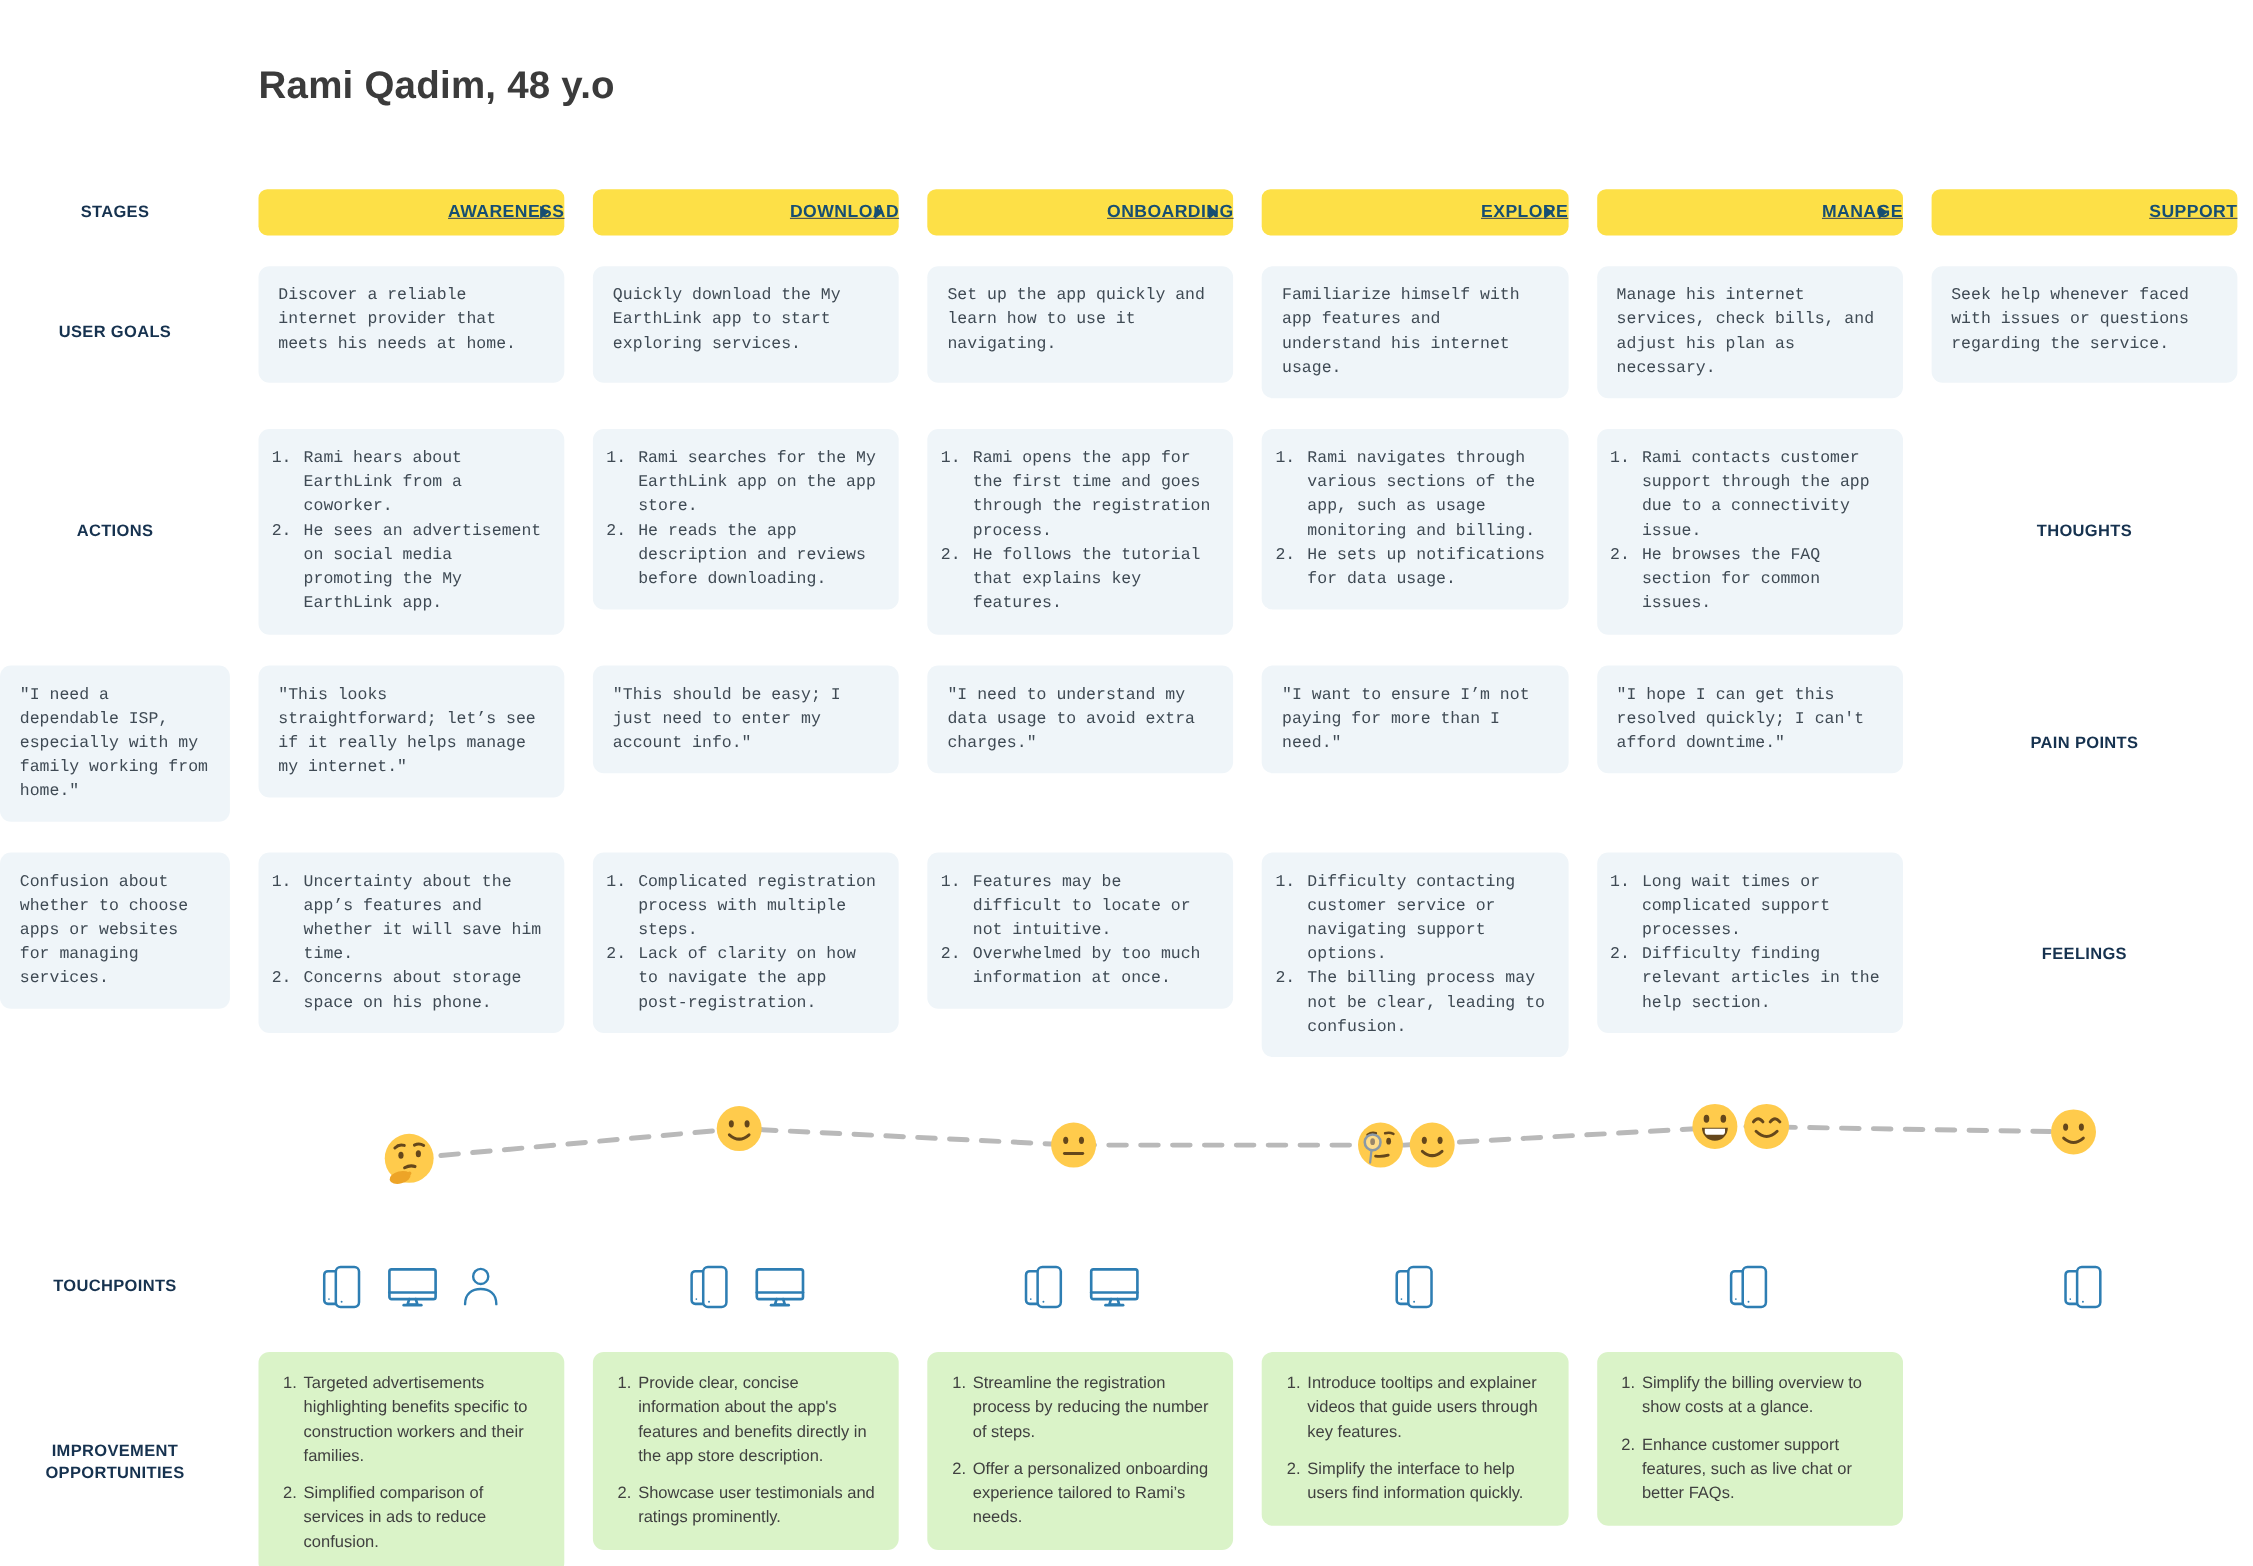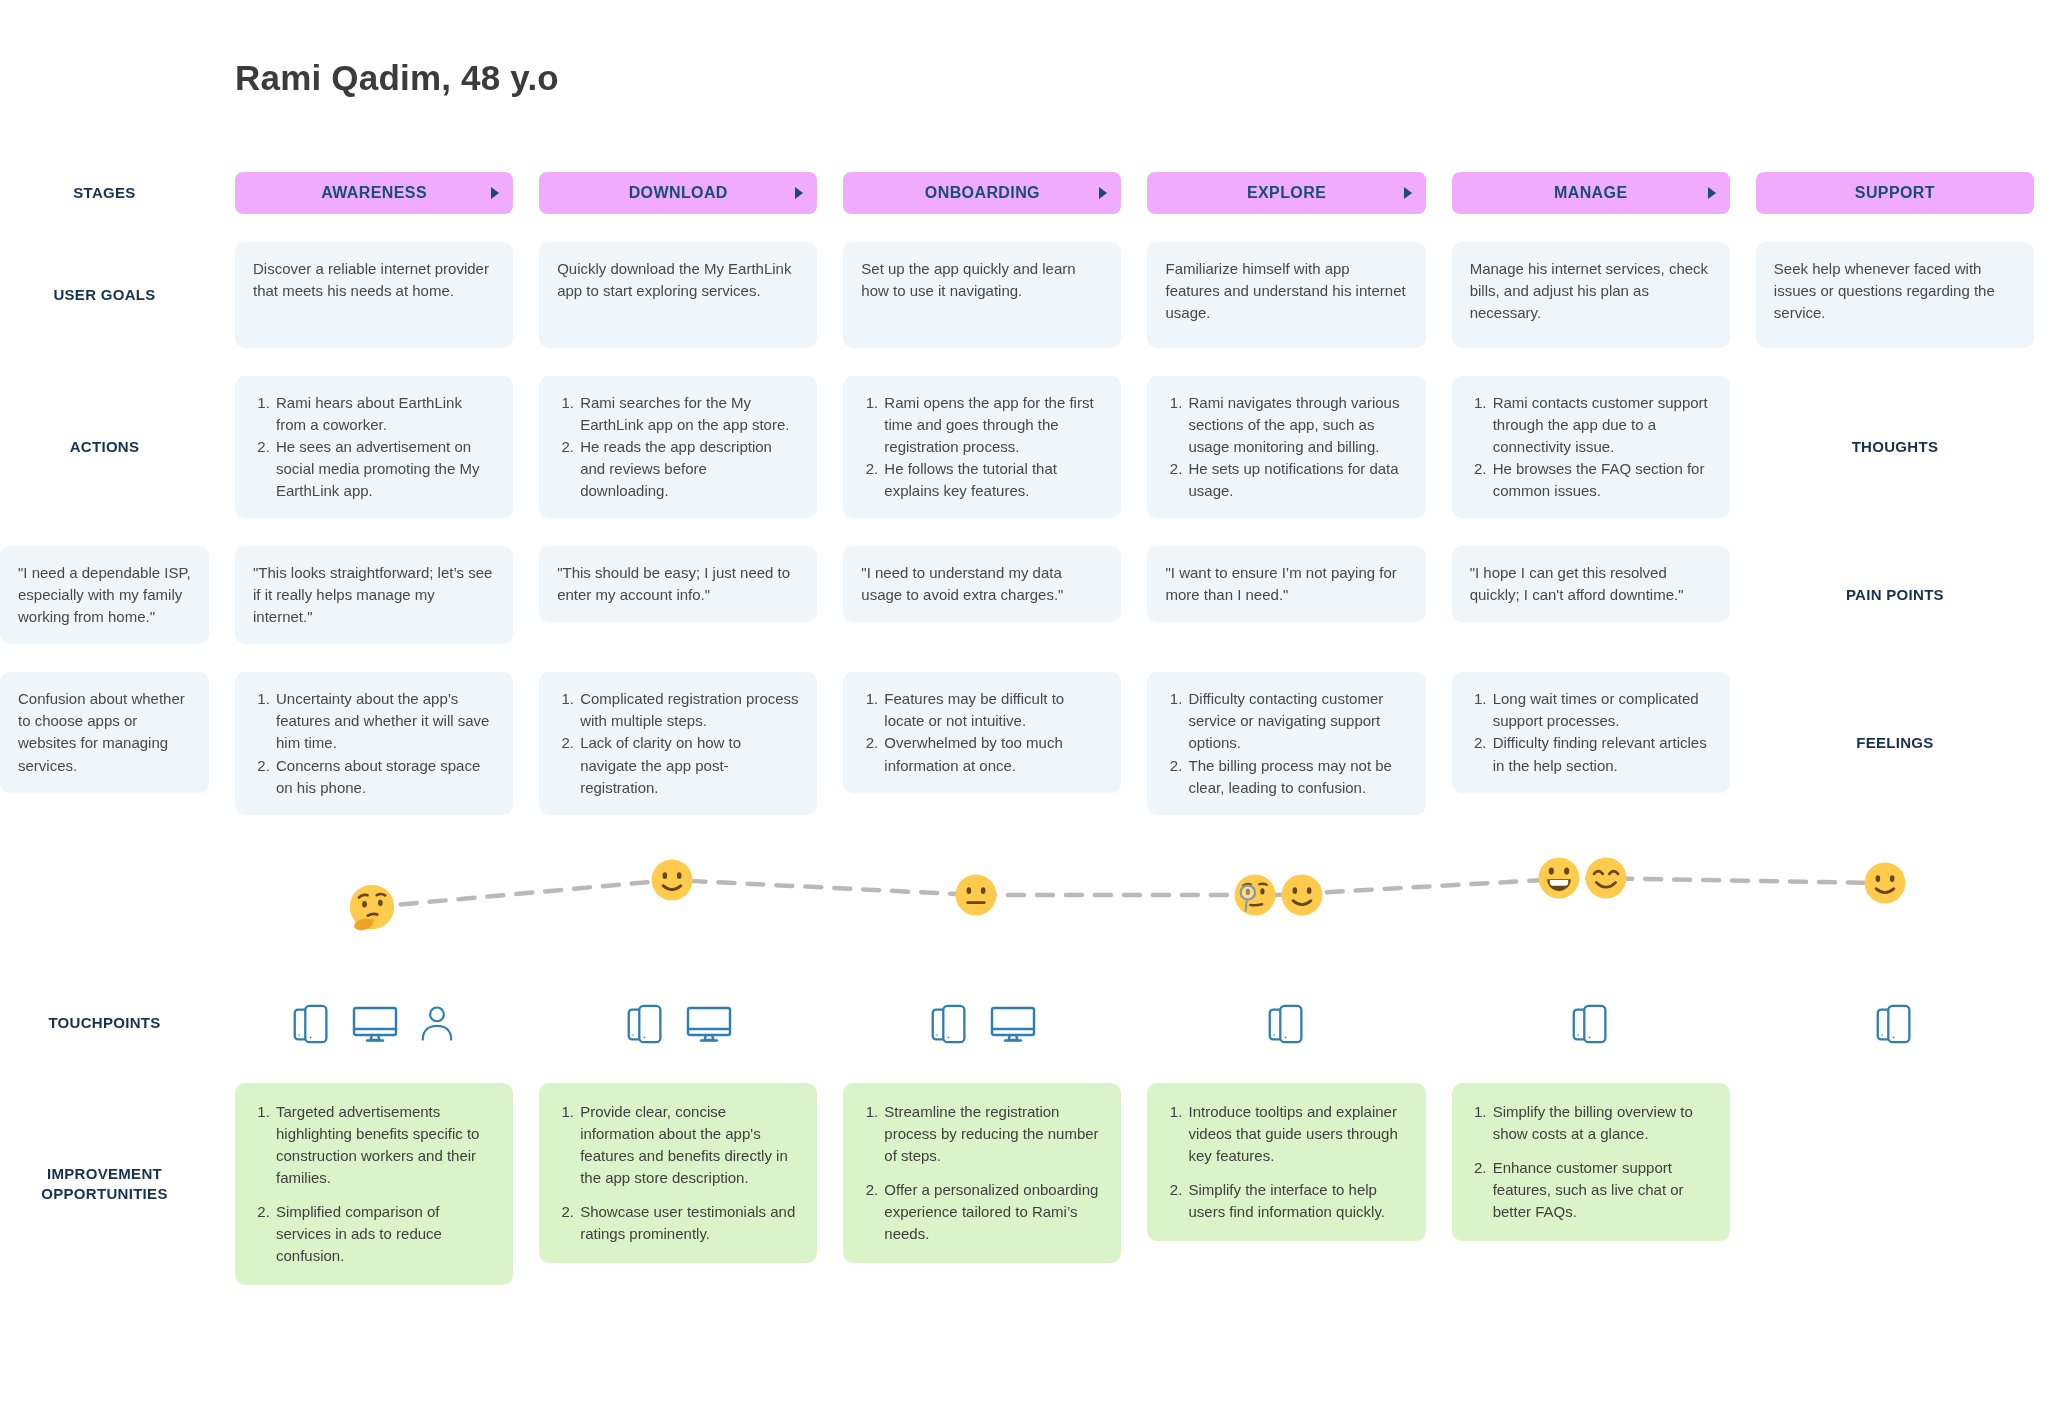--- a/index.html
+++ b/index.html
@@ -11,30 +11,30 @@
   .title { margin-left: 235px; margin-bottom: 74px; font-size: 35px; font-weight: 700;
            color: #3b3b3b; letter-spacing: 0.2px; }
 
   .journey { display: grid; grid-template-columns: 209px repeat(6, 1fr);
              column-gap: 26px; row-gap: 28px; align-items: start; }
 
   .row-label { align-self: center; text-align: center; font-size: 15px; font-weight: 700;
                color: #16324f; letter-spacing: 0.3px; line-height: 1.35; }
 
   
-  .stage-pill { position: relative; background: #f0abfc; border-radius: 8px; height: 42px;
-                display: flex; align-items: center; justify-content: center; }
+  .stage-pill { position: relative; background: #fde047; border-radius: 8px; height: 42px;
+                display: flex; align-items: center; justify-content: flex-end; text-decoration: underline; }
   .stage-pill .stage-name { font-size: 16px; font-weight: 700; color: #174e72; letter-spacing: 0.4px; }
   .stage-arrow { position: absolute; right: 14px; top: 50%; transform: translateY(-50%);
                  width: 0; height: 0; border-top: 6px solid transparent;
                  border-bottom: 6px solid transparent; border-left: 8px solid #174e72; }
 
   
   .cell { background: #eff5f9; border-radius: 10px; padding: 16px 18px; font-size: 15px;
-          line-height: 1.47; color: #3f4a54; }
+          line-height: 1.47; color: #3f4a54; font-family: Liberation Mono, monospace; }
   .cell.goal { min-height: 106px; }
   .cell ol { padding-left: 21px; }
   .cell ol li { padding-left: 2px; }
   .cell-green { background: #daf3c8; border-radius: 10px; padding: 18px 18px; font-size: 15px;
                 line-height: 1.47; color: #404040; }
   .cell-green ol { padding-left: 21px; }
   .cell-green ol li { padding-left: 2px; }
   .cell-green ol li + li { margin-top: 12px; }
 
   

